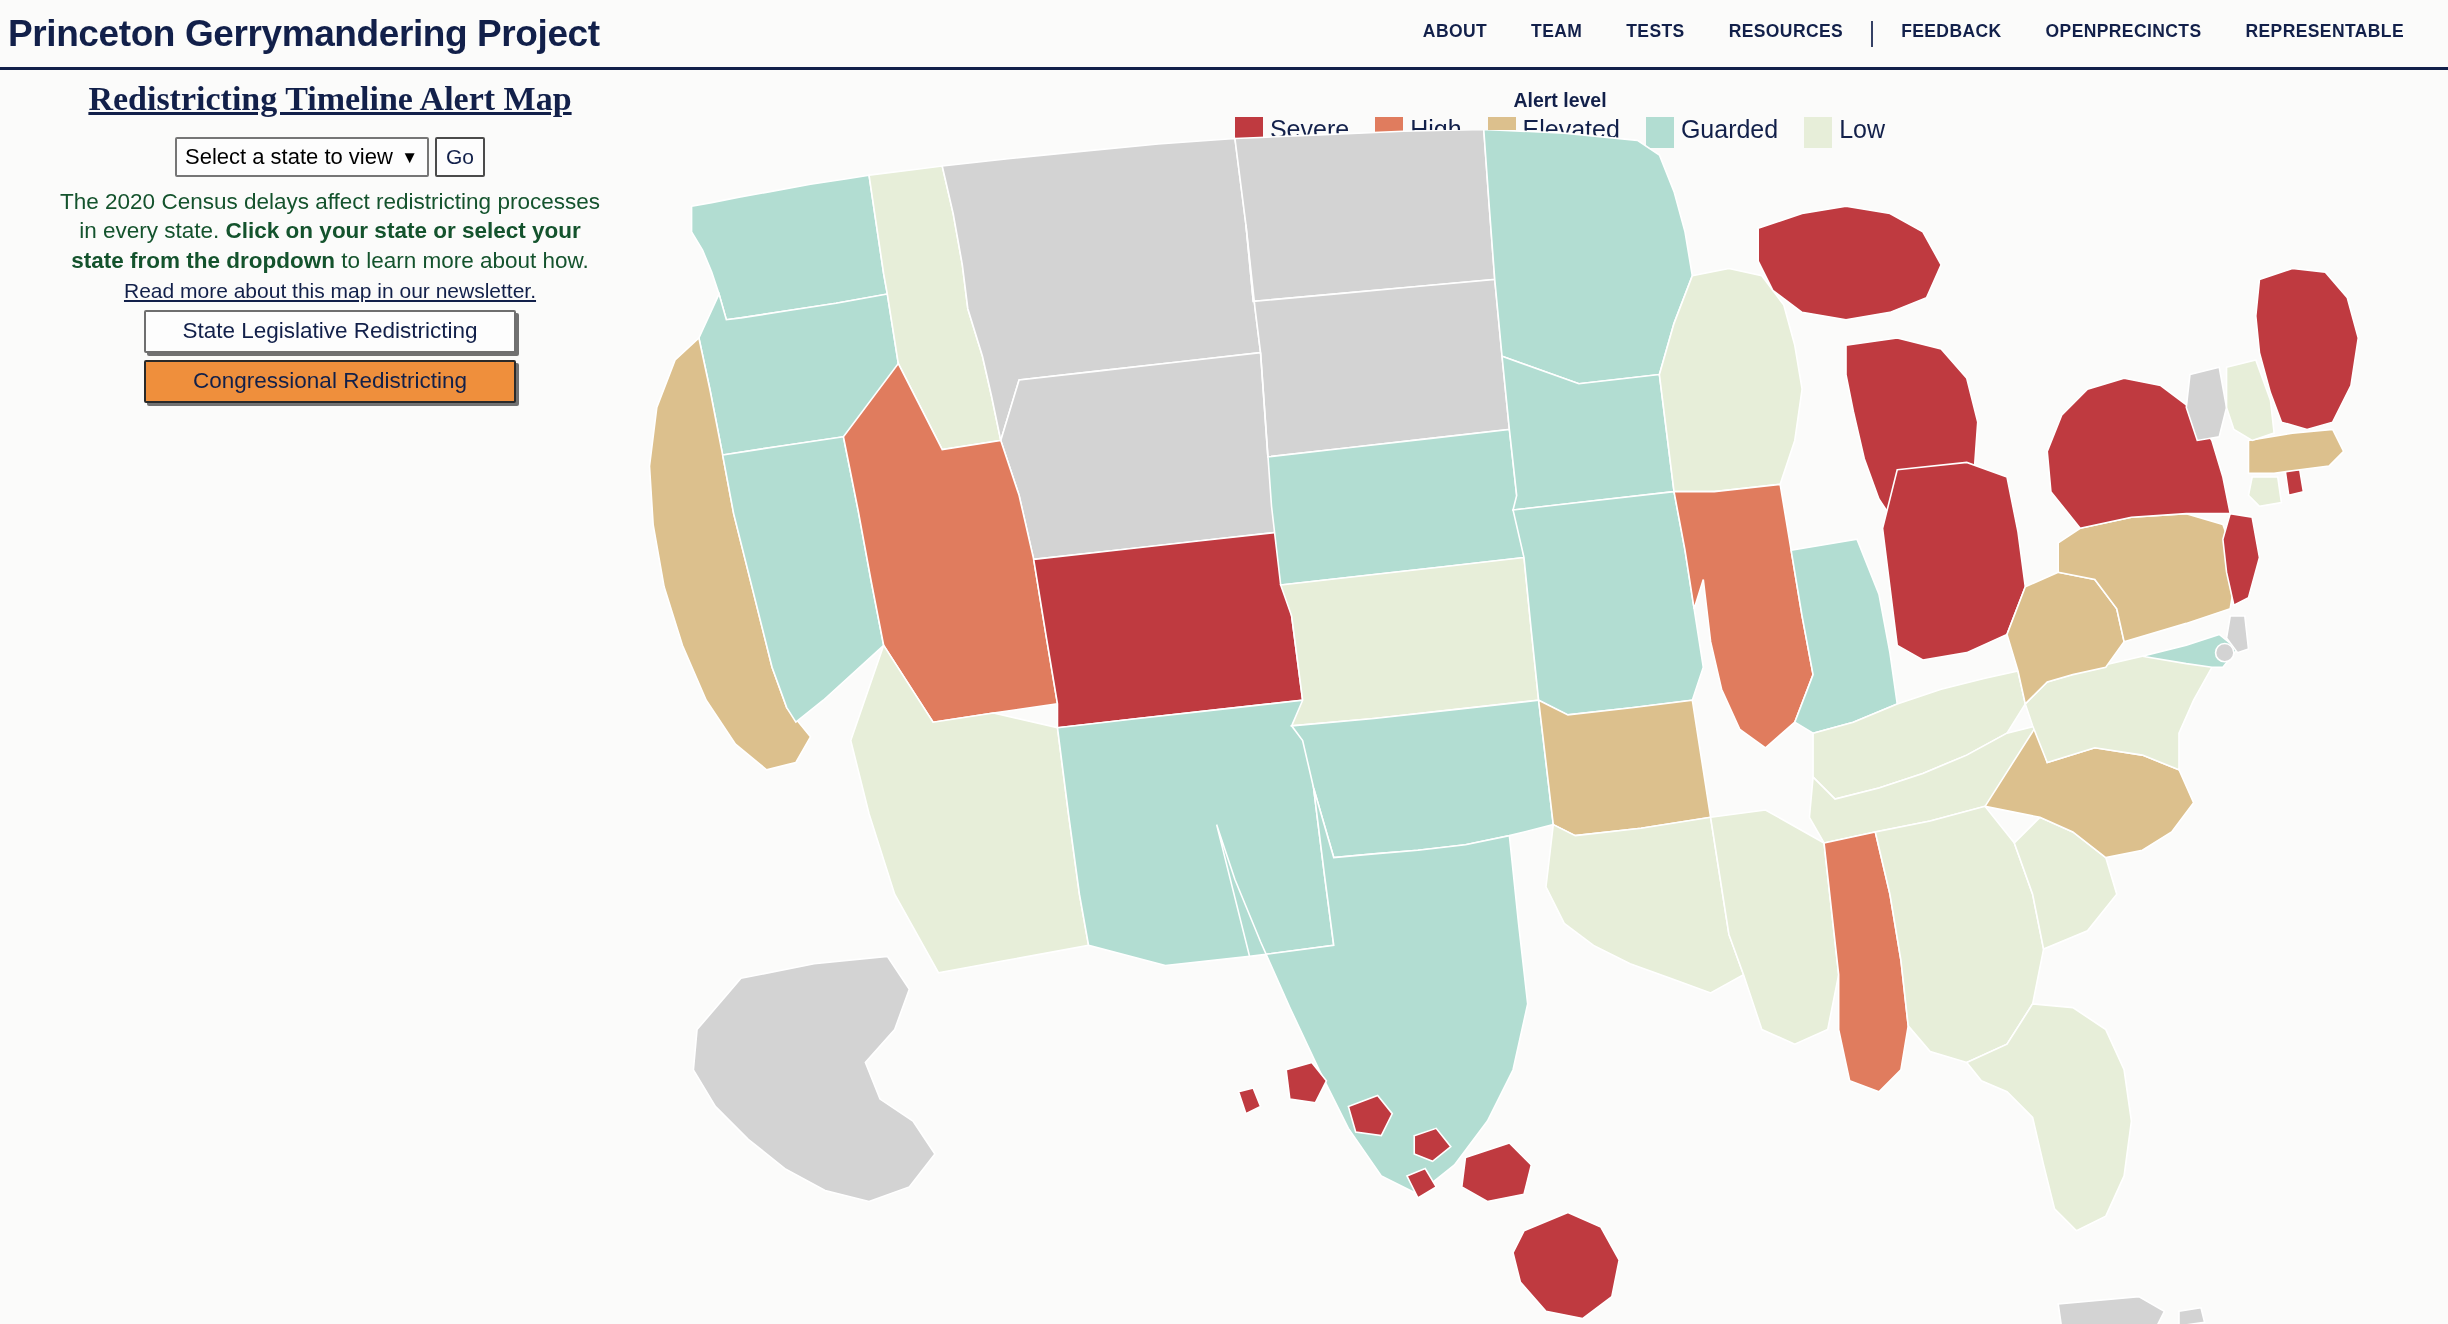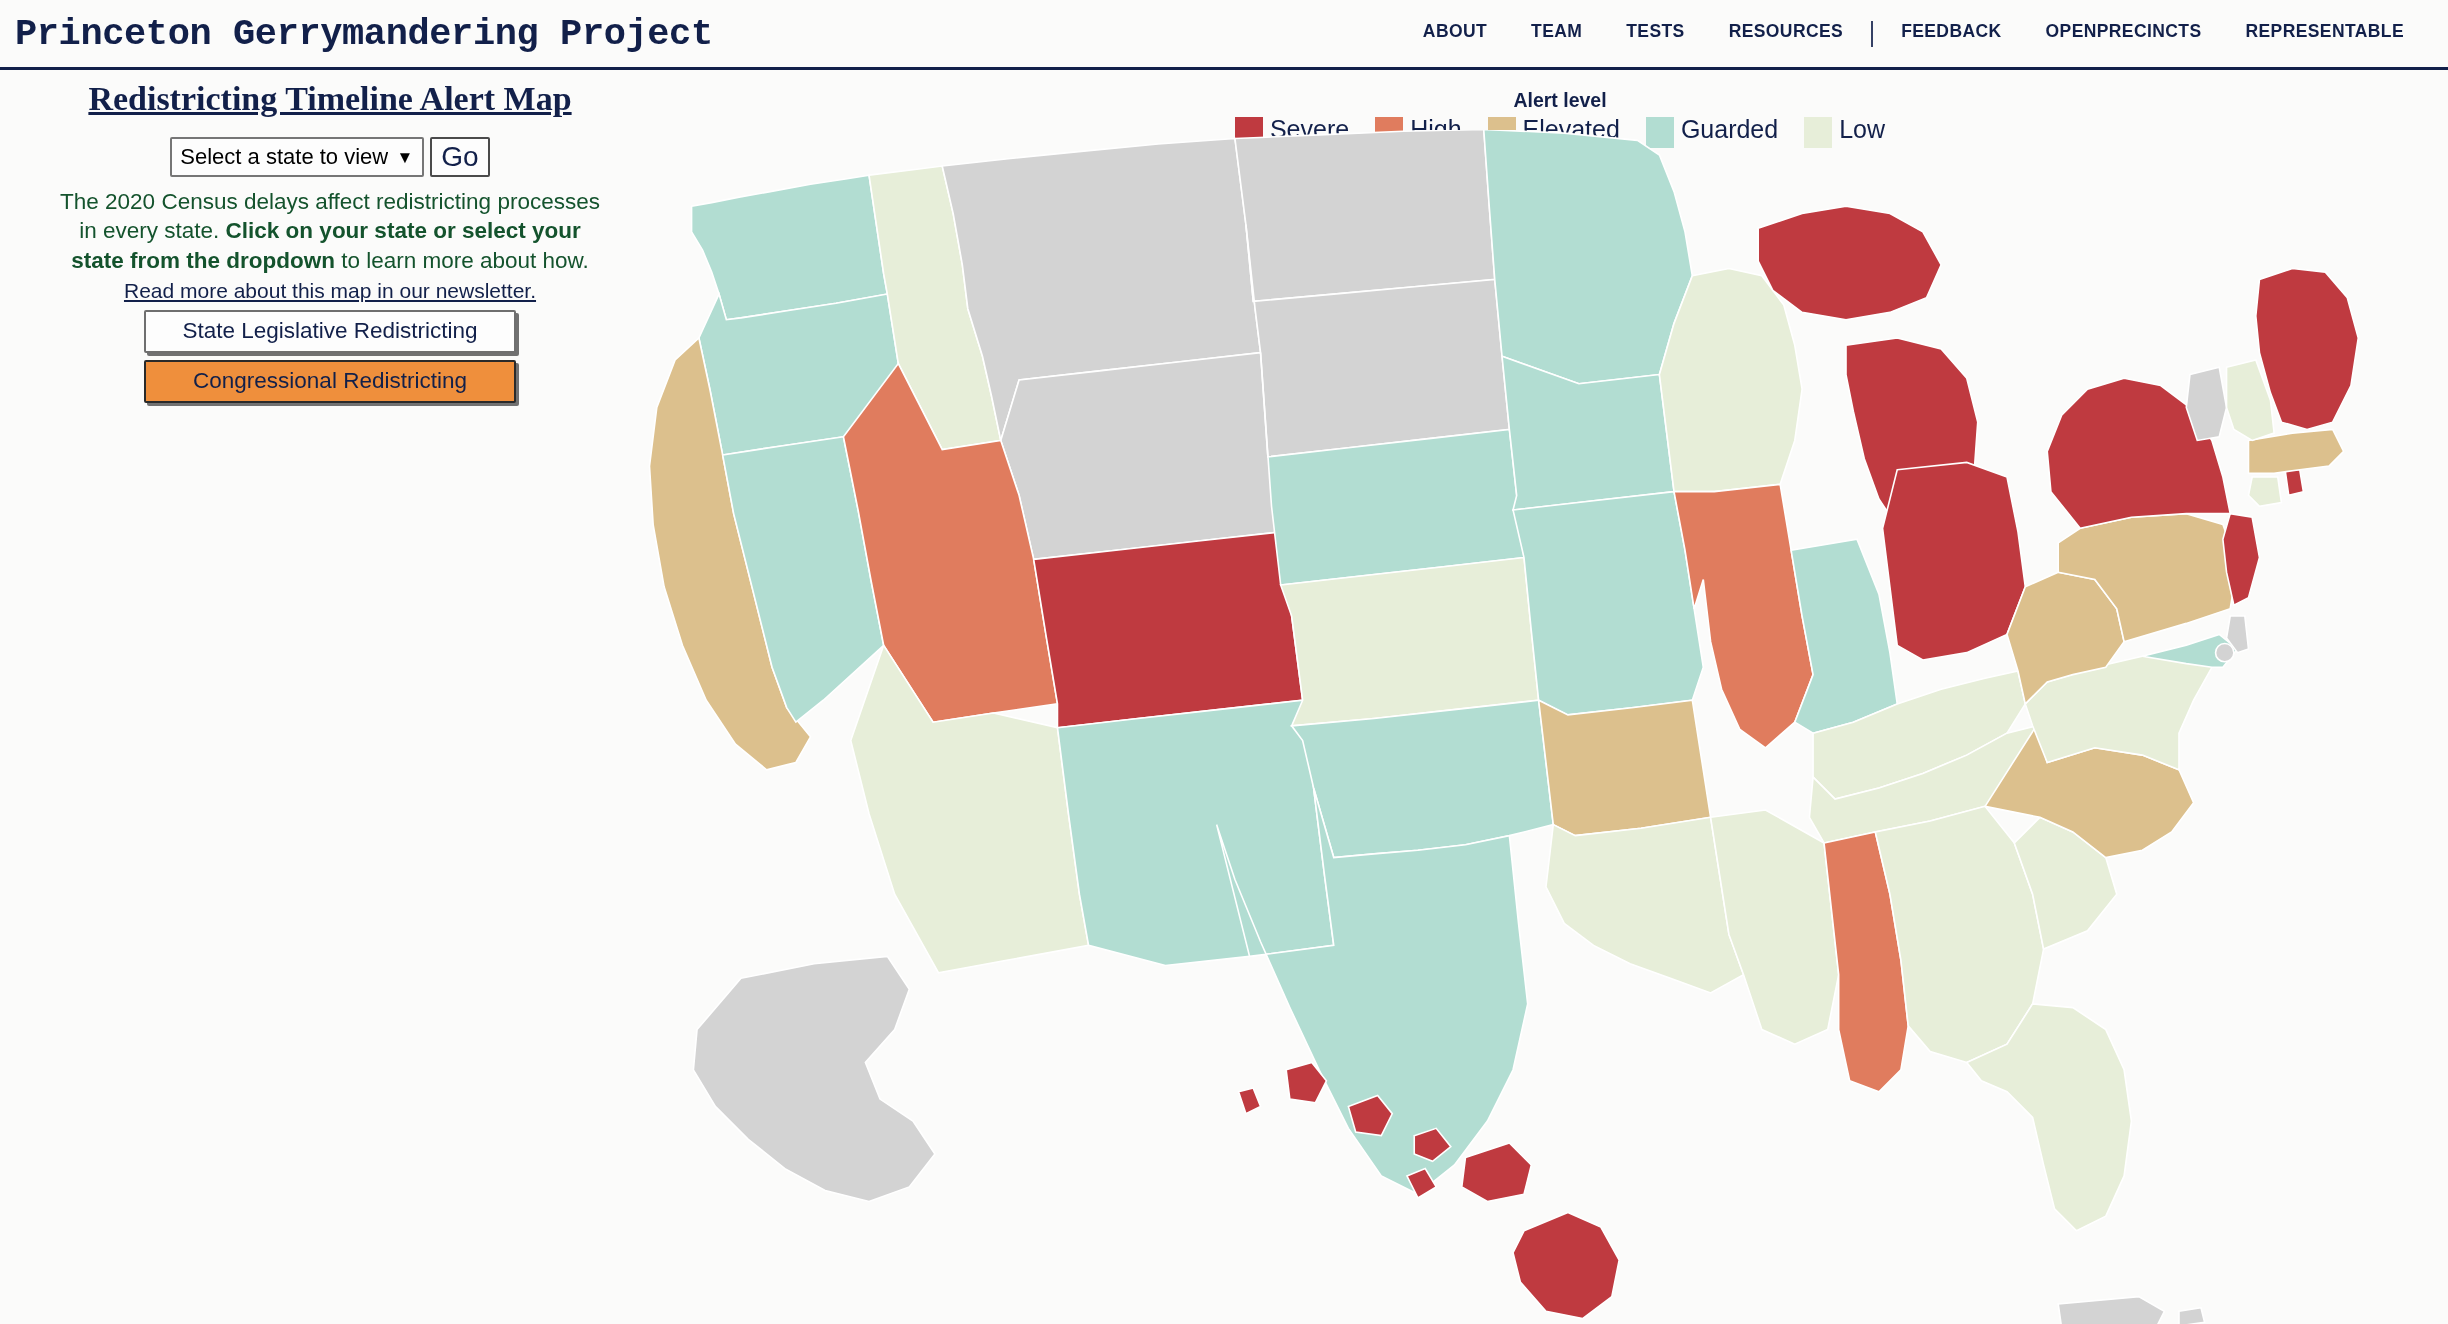--- a/index.html
+++ b/index.html
@@ -16,22 +16,22 @@
   
   #site-header{
     position:absolute; top:0; left:0; width:2448px; height:70px;
     border-bottom:3px solid #12204a;
     background:#fbfbfa;
     display:flex; align-items:center;
     z-index:20;
   }
   #brand{
     font-size:37px; font-weight:bold; letter-spacing:-0.4px;
-    margin-left:15px; white-space:nowrap;
-    font-family:Liberation Mono, monospace;
+    margin-left:8px; white-space:nowrap;
+    font-family:Liberation Sans, sans-serif;
   }
   #main-nav{
     margin-left:auto; margin-right:22px;
     display:flex; align-items:flex-start; gap:0px;
   }
   #main-nav a{
     color:#12204a; text-decoration:none;
     font-size:17.5px; font-weight:bold; letter-spacing:0.4px;
     padding:0 22px; white-space:nowrap;
   }
@@ -69,21 +69,21 @@
     padding-right:34px;
     position:relative;
   }
   .select-wrap{ position:relative; display:inline-block; }
   .select-caret{
     position:absolute; right:11px; top:50%; transform:translateY(-50%);
     pointer-events:none; font-size:17px; color:#000; line-height:1;
   }
   #go-button{
     font-family:"Liberation Sans", sans-serif;
-    font-size:28px; color:#12204a;
+    font-size:21px; color:#12204a;
     background:#fdfdfd;
     border:2px solid #4b4b4b;
     border-radius:2px;
     margin-left:6px;
     padding:0 9px;
     height:40px;
     cursor:pointer;
   }
   #panel-desc{
     width:560px; margin:10px auto 0;

